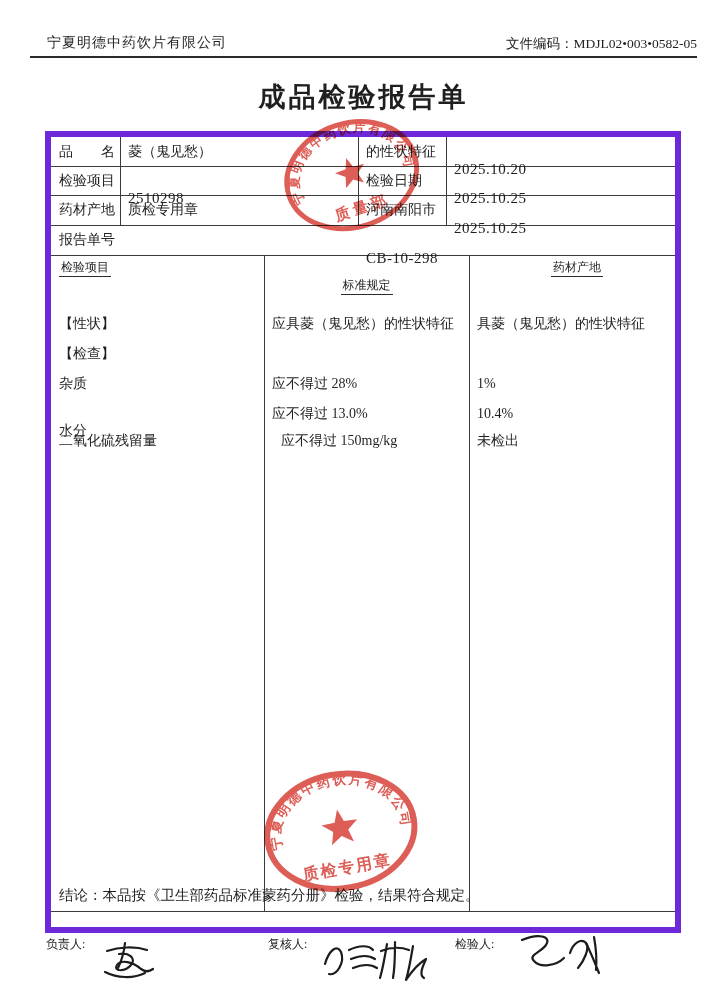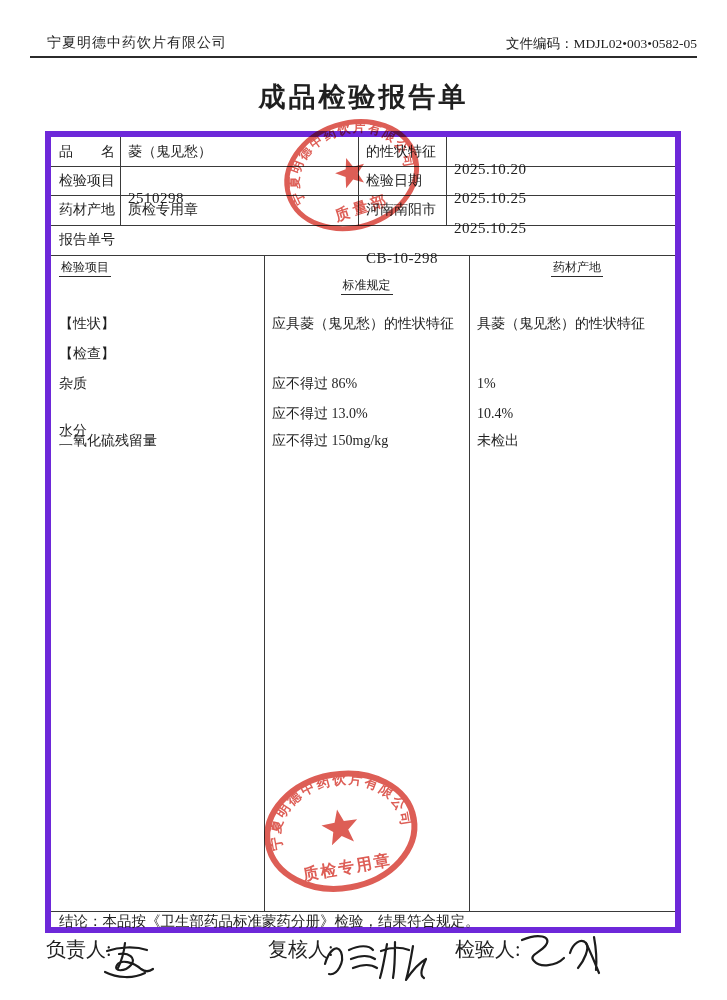--- a/index.html
+++ b/index.html
@@ -23,22 +23,22 @@
     left:45px; top:131px; width:636px; height:802px;
     border:6px solid #6d28d9;
   }
   .hline { position:absolute; left:0; right:0; height:1px; background:#3a3a3a; }
   .vline { position:absolute; width:1px; background:#3a3a3a; }
   .cell { position:absolute; font-size:14px; white-space:nowrap; }
   .num { font-size:15px; letter-spacing:.5px;margin-top:18px; }
   .col-head { font-size:12px; }
   .col-head span { border-bottom:1px solid #2b2b2b; padding:0 2px 2px 2px; }
   .center { text-align:center; }
-  .concl { position:absolute; left:8px; top:770px; height:28px; line-height:28px; font-size:14.5px; white-space:nowrap; }
-  .foot-label { font-size:20px; top:936px; }
+  .concl { position:absolute; left:8px; top:744px; height:28px; line-height:28px; font-size:14.5px; white-space:nowrap; }
+  .foot-label { font-size:12px; top:936px; }
   .stamp { mix-blend-mode:multiply; opacity:.88; }
   .sig path { stroke:#1c1c1c; stroke-width:2.2; fill:none; stroke-linecap:round; stroke-linejoin:round; }
 </style>
 </head>
 <body>
 
 <div class="page">
 
   <div class="abs hdr-company">宁夏明德中药饮片有限公司</div>
   <div class="abs hdr-code">文件编码：MDJL02•003•0582-05</div>
@@ -83,29 +83,29 @@
 
     <div class="cell" style="left:8px;top:176px;line-height:22px">【性状】</div>
     <div class="cell" style="left:426px;top:176px;line-height:22px">具菱（鬼见愁）的性状特征</div>
     <div class="cell" style="left:221px;top:176px;line-height:22px">应具菱（鬼见愁）的性状特征</div>
 
     <div class="cell" style="left:8px;top:206px;line-height:22px">【检查】</div>
     <div class="cell" style="left:221px;top:206px;line-height:22px"></div>
     <div class="cell" style="left:426px;top:206px;line-height:22px"></div>
 
     <div class="cell" style="left:8px;top:236px;line-height:22px">杂质</div>
-    <div class="cell" style="left:221px;top:236px;line-height:22px">应不得过 86%</div>
+    <div class="cell" style="left:221px;top:236px;line-height:22px">应不得过 28%</div>
     <div class="cell" style="left:426px;top:236px;line-height:22px">1%</div>
 
     <div class="cell" style="left:8px;top:283px;line-height:22px">水分</div>
     <div class="cell" style="left:221px;top:266px;line-height:22px">应不得过 13.0%</div>
     <div class="cell" style="left:426px;top:266px;line-height:22px">10.4%</div>
 
     <div class="cell" style="left:8px;top:293px;line-height:22px">二氧化硫残留量</div>
-    <div class="cell" style="left:221px;top:293px;line-height:22px">应不得过 150mg/kg</div>
+    <div class="cell" style="left:230px;top:293px;line-height:22px">应不得过 150mg/kg</div>
     <div class="cell" style="left:426px;top:293px;line-height:22px">未检出</div>
 
     <div class="concl">结论：本品按《卫生部药品标准蒙药分册》检验，结果符合规定。</div>
   </div>
 
   <div class="abs cell foot-label" style="left:46px">负责人:</div>
   <div class="abs cell foot-label" style="left:268px">复核人:</div>
   <div class="abs cell foot-label" style="left:455px">检验人:</div>
 
   <svg class="abs sig" style="left:95px;top:938px" width="72" height="48" viewBox="0 0 72 48">

